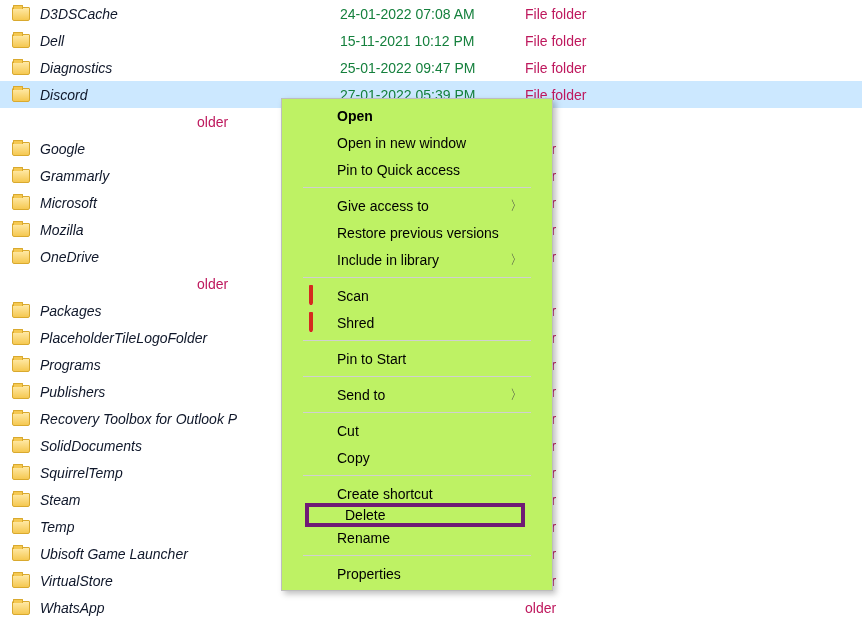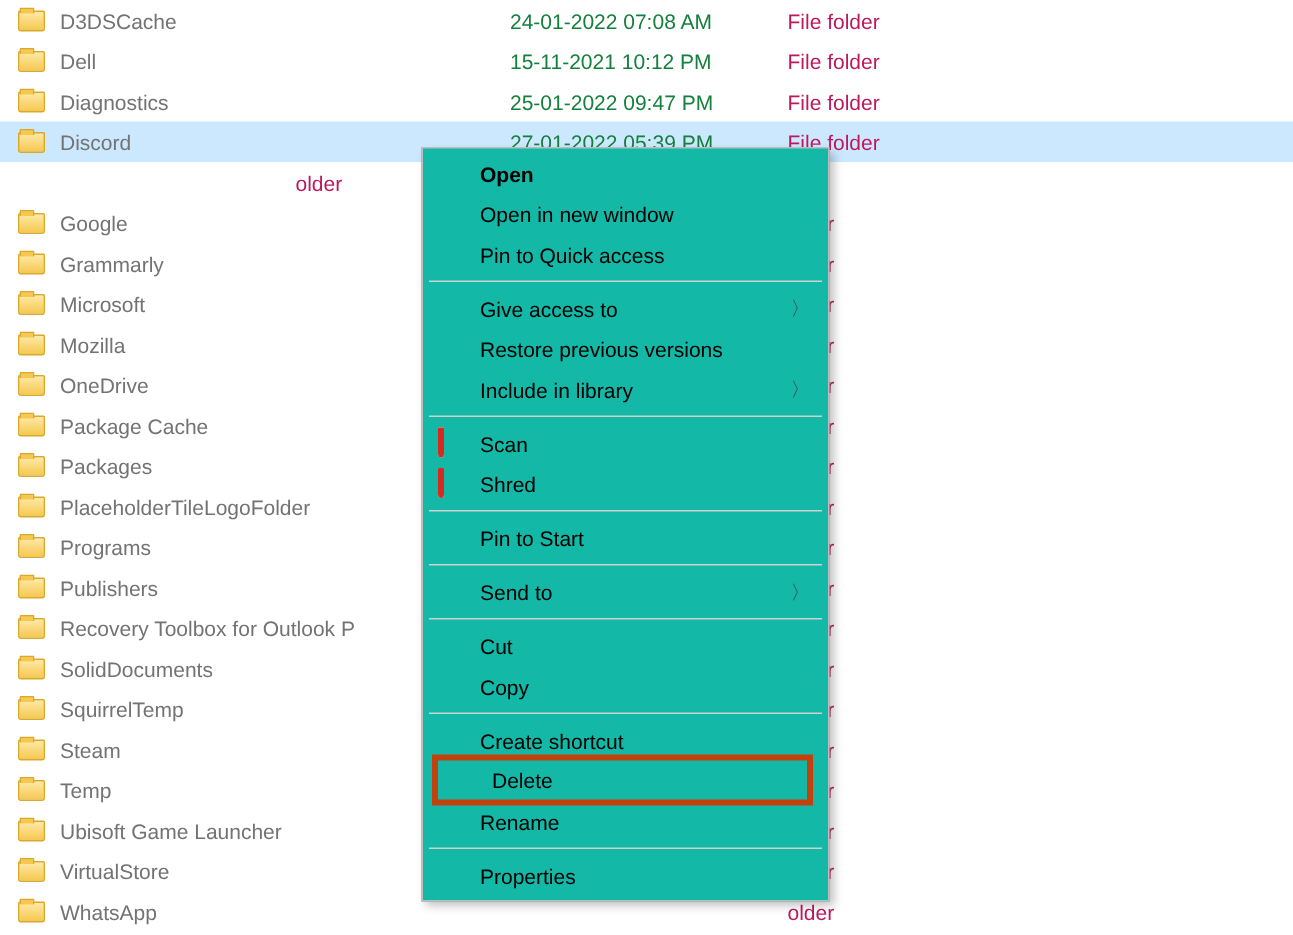--- a/index.html
+++ b/index.html
@@ -37,30 +37,30 @@
   .folder-icon::before {
     content: "";
     position: absolute;
     top: -3px; left: 0;
     width: 8px; height: 3px;
     background: #f5c851;
     border: 1px solid #d9a92e;
     border-bottom: none;
     border-radius: 1px 1px 0 0;
   }
-  .fname { color: #737373; }
+  .fname { color: #0f172a; font-style: italic; }
   
   .ctx {
     position: absolute;
     left: 281px; top: 98px;
     width: 272px;
-    background: #14b8a6;
+    background: #bef264;
     border: 1px solid #bdbdbd;
     box-shadow: 3px 3px 6px rgba(0,0,0,.25);
-    padding: 3px 2px;
+    padding: 3px 19px;
     font-size: 14px;
   }
   .ctx-item {
     position: relative;
     display: flex;
     align-items: center;
     height: 27px;
     padding: 0 28px 0 36px;
   }
   .ctx-item .arrow {
@@ -78,22 +78,22 @@
     background: #fff;
     border: 2px solid #d52b1e;
     border-radius: 2px 2px 7px 7px / 2px 2px 10px 10px;
     position: relative;
   }
   .shield::after {
     content: ""; position: absolute; inset: 2px;
     background: #fff;
   }
   .highlight-box {
-    border: 4px solid #c2410c;
-    height: 34px;
+    border: 4px solid #701a75;
+    height: 24px;
     margin: -4px 8px -3px 4px;
     position: relative;
     z-index: 2;
   }
   .highlight-box .ctx-item { height: 100%; }
 </style>
 </head>
 <body>
 
 <div class="file-list" id="file-list">
@@ -167,24 +167,20 @@
     </div>
     <div class="row">
       <div class="col-name">
         <span class="folder-icon"></span>
         <span class="fname">OneDrive</span>
       </div>
       <div class="col-date"></div>
       <div class="col-type">older</div>
     </div>
     <div class="row">
-      <div class="col-name">
-        <span class="folder-icon"></span>
-        <span class="fname">Package Cache</span>
-      </div>
       <div class="col-date"></div>
       <div class="col-type">older</div>
     </div>
     <div class="row">
       <div class="col-name">
         <span class="folder-icon"></span>
         <span class="fname">Packages</span>
       </div>
       <div class="col-date"></div>
       <div class="col-type">older</div>

